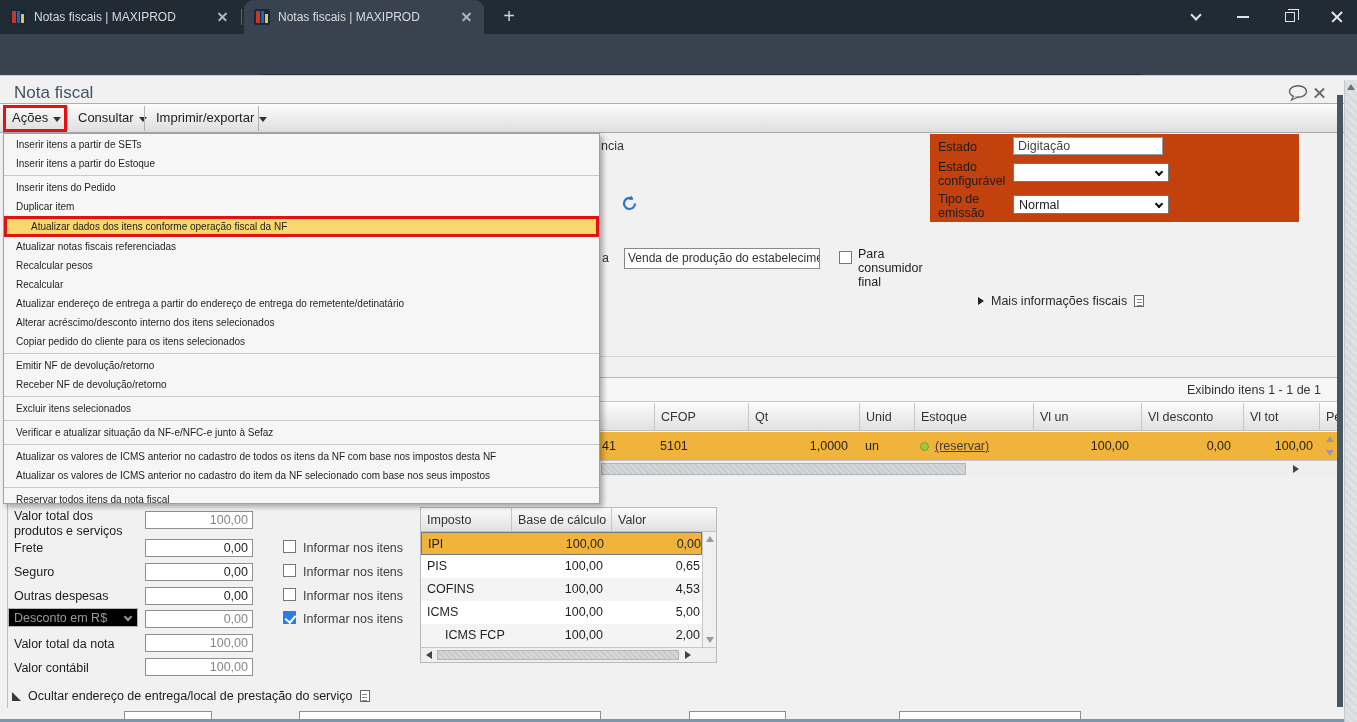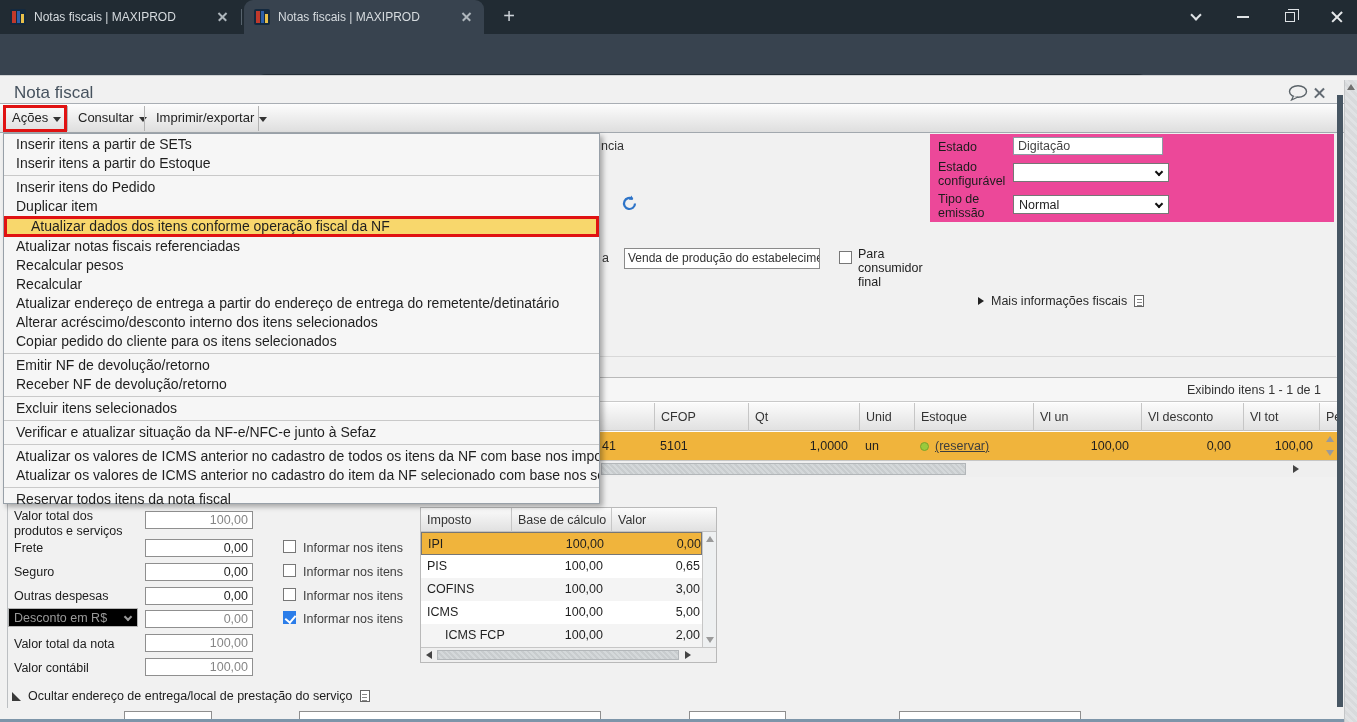--- a/index.html
+++ b/index.html
@@ -56,27 +56,27 @@
   .pg-close::before,.pg-close::after { content:""; position:absolute; left:0; top:6px; width:13px; height:2.2px; background:#636b73; }
   .pg-close::before{ transform:rotate(45deg);} .pg-close::after{ transform:rotate(-45deg);}
   .menubar { position:absolute; left:0; top:104px; width:1344px; height:29px; background:linear-gradient(#fdfdfd,#dedede); border-bottom:1px solid #a2a8ae; }
   .mbtn { position:absolute; top:0; height:28px; line-height:28px; font-size:13px; color:#222; padding:0 8px; display:flex; align-items:center; gap:5px; }
   .caret { width:0; height:0; border-left:4px solid transparent; border-right:4px solid transparent; border-top:5px solid #333; margin-top:2px; }
   .msep-v { position:absolute; top:2px; width:1px; height:25px; background:#b3b3b3; }
   .redbox { position:absolute; left:3px; top:105px; width:64px; height:27px; border:3px solid #e01212; z-index:60; pointer-events:none; }
 
   
   .dmenu { position:absolute; left:3px; top:133px; width:597px; height:371px; background:#f6f6f6; border:1px solid #98a0a8; box-shadow:3px 3px 5px rgba(0,0,0,.3); z-index:50; padding-top:1px; }
-  .mi { height:19px; line-height:19px; font-size:14px; color:#1f1f1f; padding-left:12px; white-space:nowrap; overflow:hidden; }
+  .mi { height:19px; line-height:19px; font-size:10px; color:#1f1f1f; padding-left:12px; white-space:nowrap; overflow:hidden; }
   .mi.hl { height:21px; line-height:15px; background:#f8d76c; border:3px solid #e01212; padding-left:24px; }
   .msep { border-top:1px solid #c9c9c9; margin:2px 0 2px 0; }
 
   
   .frag { position:absolute; font-size:12.5px; color:#333; }
-  .estado-panel { position:absolute; left:930px; top:134px; width:404px; height:88px; background:#ec4899; }
+  .estado-panel { position:absolute; left:930px; top:134px; width:369px; height:88px; background:#c2410c; }
   .ep-lbl { position:absolute; font-size:12.5px; color:#1d1d1d; width:78px; line-height:14px; }
   .ep-input { position:absolute; height:18px; border:1px solid #8f9aa5; background:#fff; font-size:12.5px; color:#444; padding:0 4px; width:150px; }
   .sel { position:absolute; height:19px; border:1px solid #767676; background:#fff; font-size:12.5px; color:#222; padding:2px 18px 0 5px; }
   .sel .sv { white-space:nowrap; overflow:hidden; display:block; }
   .sel .schev { position:absolute; right:6px; top:5px; width:6px; height:6px; border-right:2px solid #111; border-bottom:2px solid #111; transform:rotate(45deg); }
   .sel.disabled { background:#000000; border-color:#b5b5b5; color:#9a9a9a; }
   .sel.disabled .schev { border-color:#9a9a9a; }
 
   .op-input { position:absolute; left:624px; top:248px; width:196px; height:21px; border:1px solid #8a8a8a; background:#fff; font-size:12px; color:#333; padding:0 3px; white-space:nowrap; overflow:hidden; line-height:19px;}
   .cb { position:absolute; width:13px; height:13px; border:1px solid #777; background:#fff; }
@@ -390,21 +390,21 @@
     <div class="g2c" style="left:190px; width:89px; text-align:right;">0,00</div>
   </div>
   <div class="g2-row" style="top:47px;">
     <div class="g2c" style="left:6px; width:80px;">PIS</div>
     <div class="g2c" style="left:90px; width:92px; text-align:right;">100,00</div>
     <div class="g2c" style="left:190px; width:89px; text-align:right;">0,65</div>
   </div>
   <div class="g2-row alt" style="top:70px;">
     <div class="g2c" style="left:6px; width:80px;">COFINS</div>
     <div class="g2c" style="left:90px; width:92px; text-align:right;">100,00</div>
-    <div class="g2c" style="left:190px; width:89px; text-align:right;">3,00</div>
+    <div class="g2c" style="left:190px; width:89px; text-align:right;">4,53</div>
   </div>
   <div class="g2-row" style="top:93px;">
     <div class="g2c" style="left:6px; width:80px;">ICMS</div>
     <div class="g2c" style="left:90px; width:92px; text-align:right;">100,00</div>
     <div class="g2c" style="left:190px; width:89px; text-align:right;">5,00</div>
   </div>
   <div class="g2-row alt" style="top:116px;">
     <div class="g2c" style="left:6px; width:80px;margin-left:18px;">ICMS FCP</div>
     <div class="g2c" style="left:90px; width:92px; text-align:right;">100,00</div>
     <div class="g2c" style="left:190px; width:89px; text-align:right;">2,00</div>

